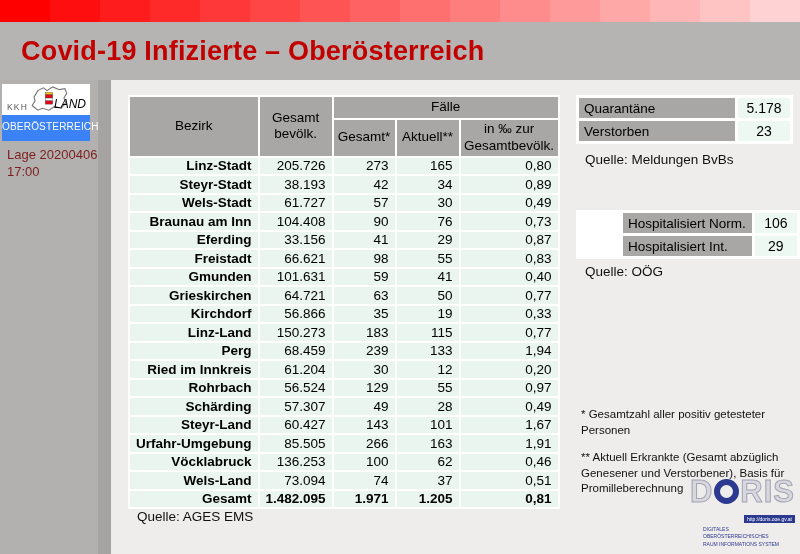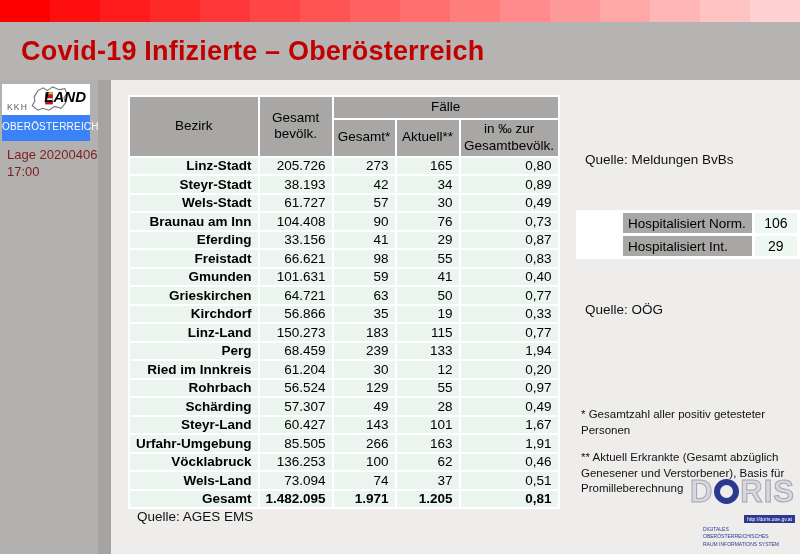--- a/index.html
+++ b/index.html
@@ -30,21 +30,21 @@
   .title{
     display:block;line-height:58px;padding-left:21px;
     font-size:27px;font-weight:bold;color:#c20000;letter-spacing:0.2px;
   }
   
   .sidebar{position:absolute;left:0;top:80px;width:98px;height:474px;background:#b2b1b0;}
   .strip{position:absolute;left:98px;top:80px;width:13px;height:474px;background:#a5a4a3;}
   .logo{position:absolute;left:2px;top:4px;width:88px;height:57px;}
   .logo-top{position:relative;background:#ffffff;height:31px;}
   .kkh{position:absolute;left:5px;bottom:3px;font-size:8.5px;color:#58585a;letter-spacing:1.2px;}
-  .land{position:absolute;right:4px;bottom:10px;font-size:15px;font-weight:bold;font-style:italic;color:#000;}
+  .land{position:absolute;right:4px;bottom:4px;font-size:12px;font-weight:normal;font-style:italic;color:#000;}
   .map{position:absolute;left:26px;top:1px;}
   .logo-band{
     height:26px;background:#3b82f6;color:#fff;font-weight:normal;
     font-size:10px;text-align:center;line-height:24px;letter-spacing:0.2px;
   }
   .lage{position:absolute;left:7px;top:66px;font-size:13px;color:#7f1d1d;line-height:17px;}
   
   table.bez{
     position:absolute;left:128px;top:95px;
     border-collapse:separate;border-spacing:2px;background:#ffffff;
@@ -74,21 +74,21 @@
   #q-table{left:576px;top:95px;}
   #h-table{left:576px;top:210px;padding-left:44px;}
   table.mini td.lbl{
     background:#a8a7a6;width:146px;font-size:13.5px;padding:1px 5px;height:18px;
   }
   table.mini td.val{
     background:#eef8f2;width:48px;text-align:center;font-size:14px;padding:1px 2px;
   }
   .src{position:absolute;font-size:13.5px;color:#111;}
   .src-bvbs{left:585px;top:152px;}
-  .src-oog{left:585px;top:264px;margin-top:38px;}
+  .src-oog{left:585px;top:264px;}
   
   .footnotes{position:absolute;left:581px;top:407px;width:212px;font-size:11.5px;line-height:1.35;color:#111;}
   .footnotes p{margin:0 0 12px 0;}
   
   .doris{position:absolute;right:5px;bottom:6px;width:112px;text-align:right;}
   .doris-word{display:flex;align-items:center;justify-content:flex-end;}
   .dl{
     font-size:31px;font-weight:bold;color:#d7d7de;line-height:30px;
     -webkit-text-stroke:1px #a4a4b4;letter-spacing:1px;
   }
@@ -279,20 +279,28 @@
         <td class="num">1.971</td>
         <td class="num">1.205</td>
         <td class="num">0,81</td>
       </tr>
     </tbody>
 </table>
 <div class="src-ages">Quelle: AGES EMS</div>
 
 <table class="mini" id="q-table">
   <tbody>
+    <tr>
+      <td class="lbl">Quarantäne</td>
+      <td class="val">5.178</td>
+    </tr>
+    <tr>
+      <td class="lbl">Verstorben</td>
+      <td class="val">23</td>
+    </tr>
   </tbody>
 </table>
 <div class="src src-bvbs">Quelle: Meldungen BvBs</div>
 
 <table class="mini" id="h-table">
   <tbody>
     <tr>
       <td class="lbl">Hospitalisiert Norm.</td>
       <td class="val">106</td>
     </tr>

